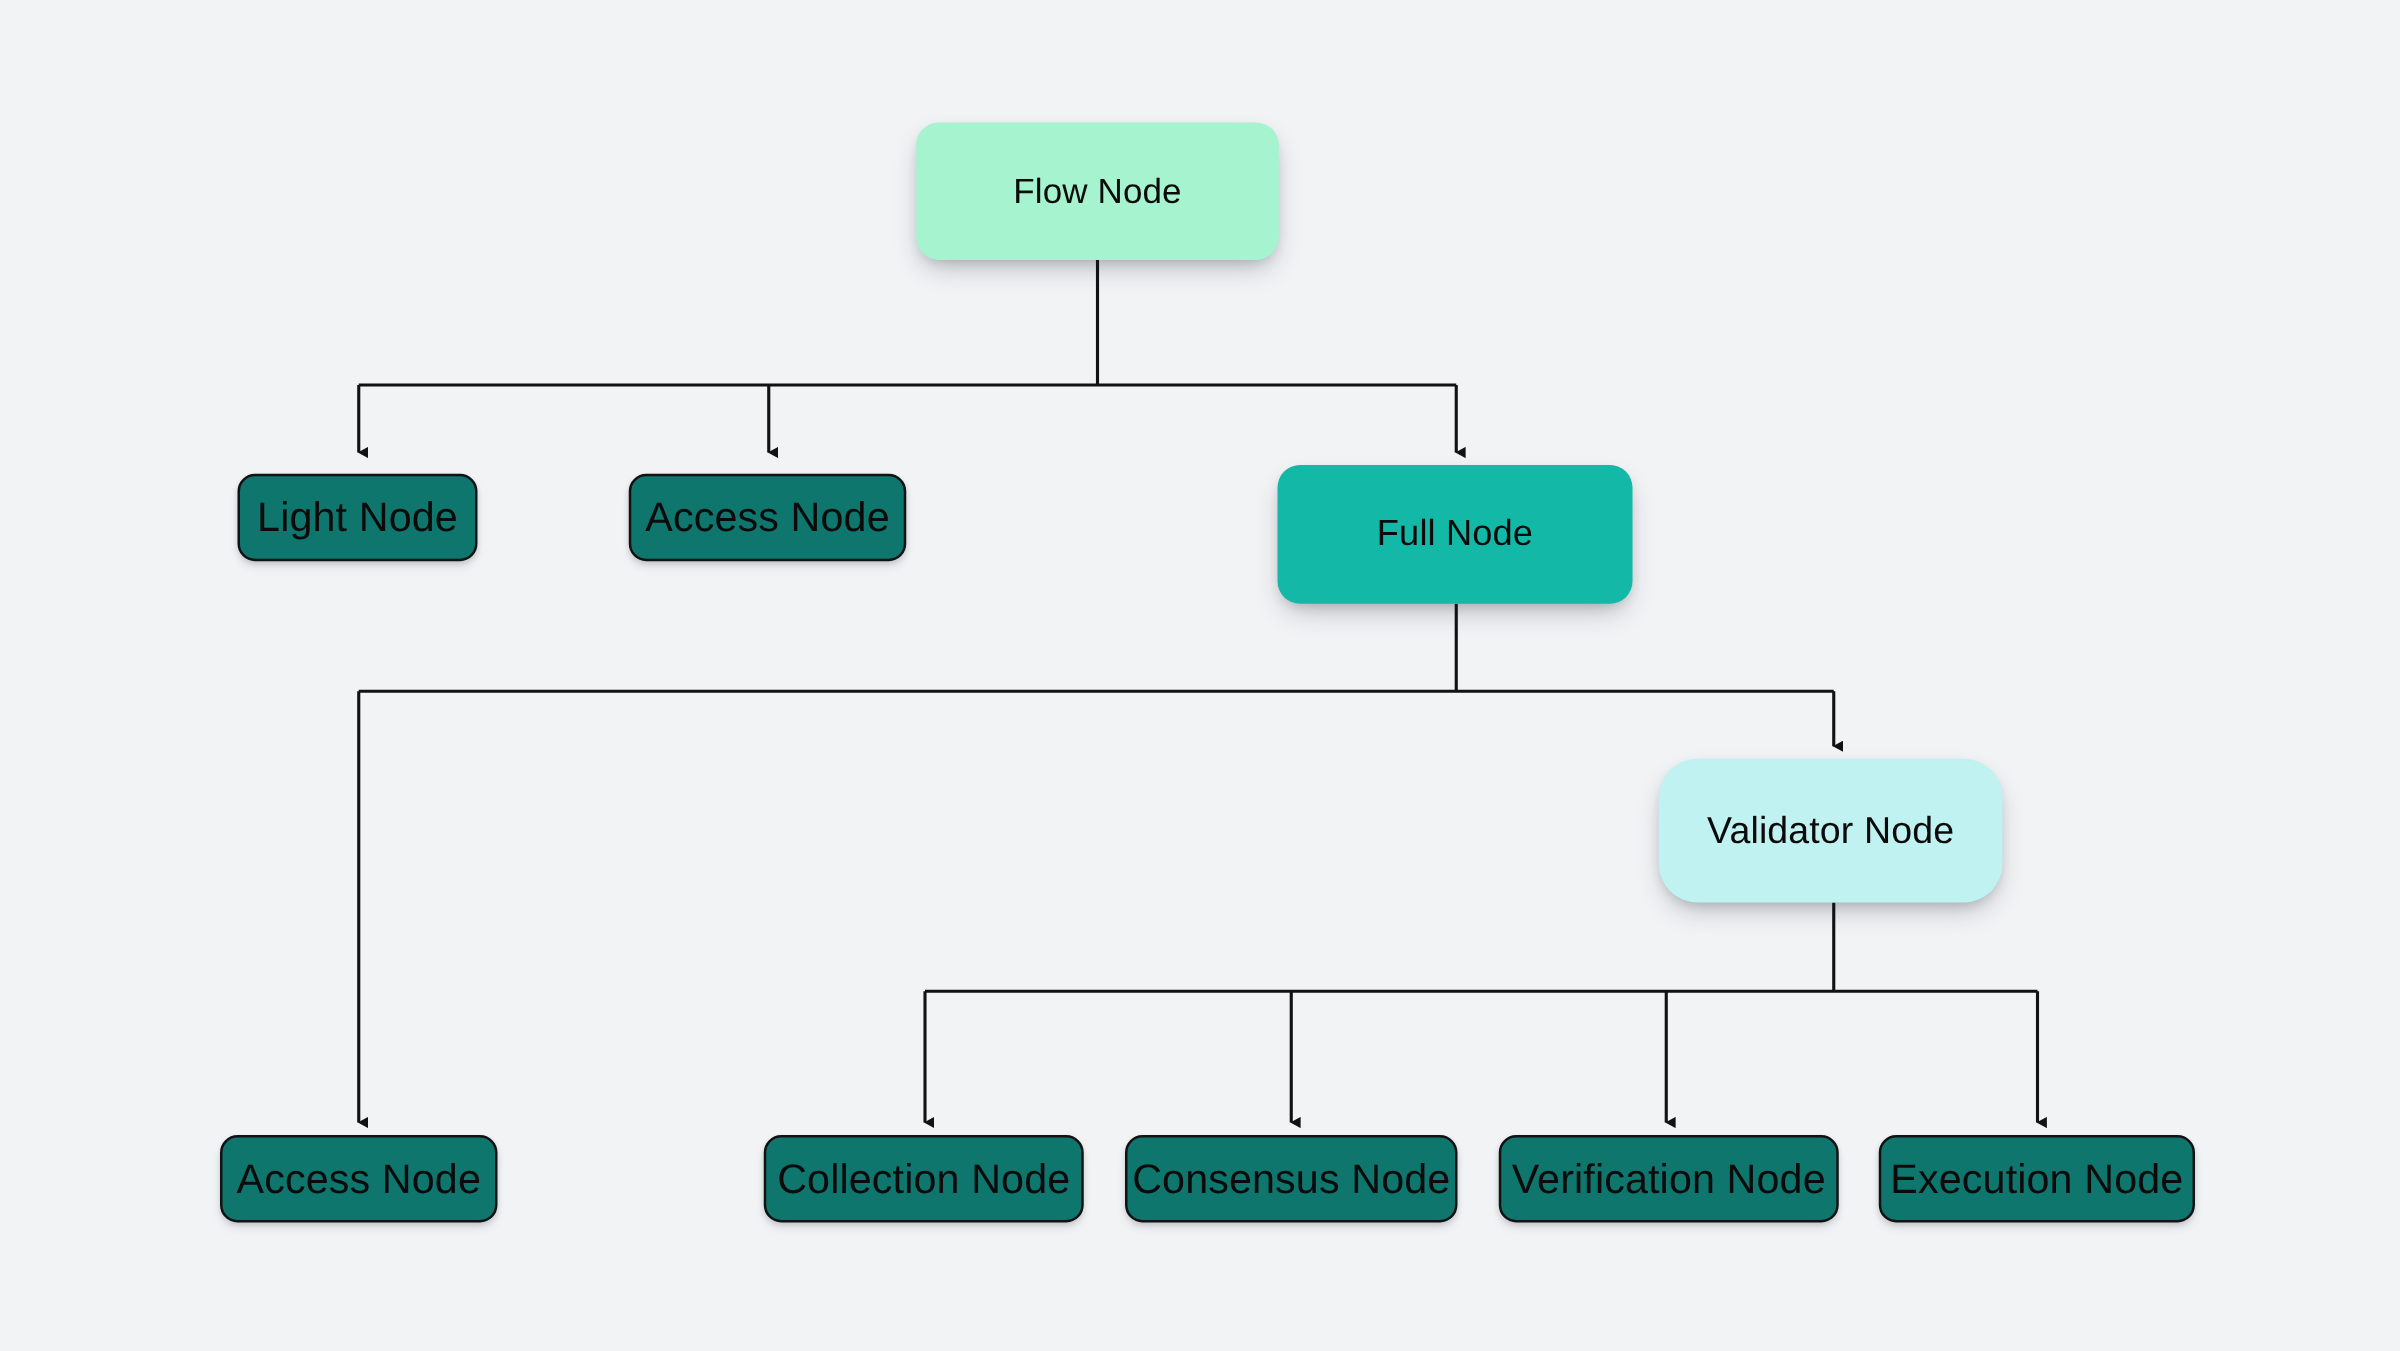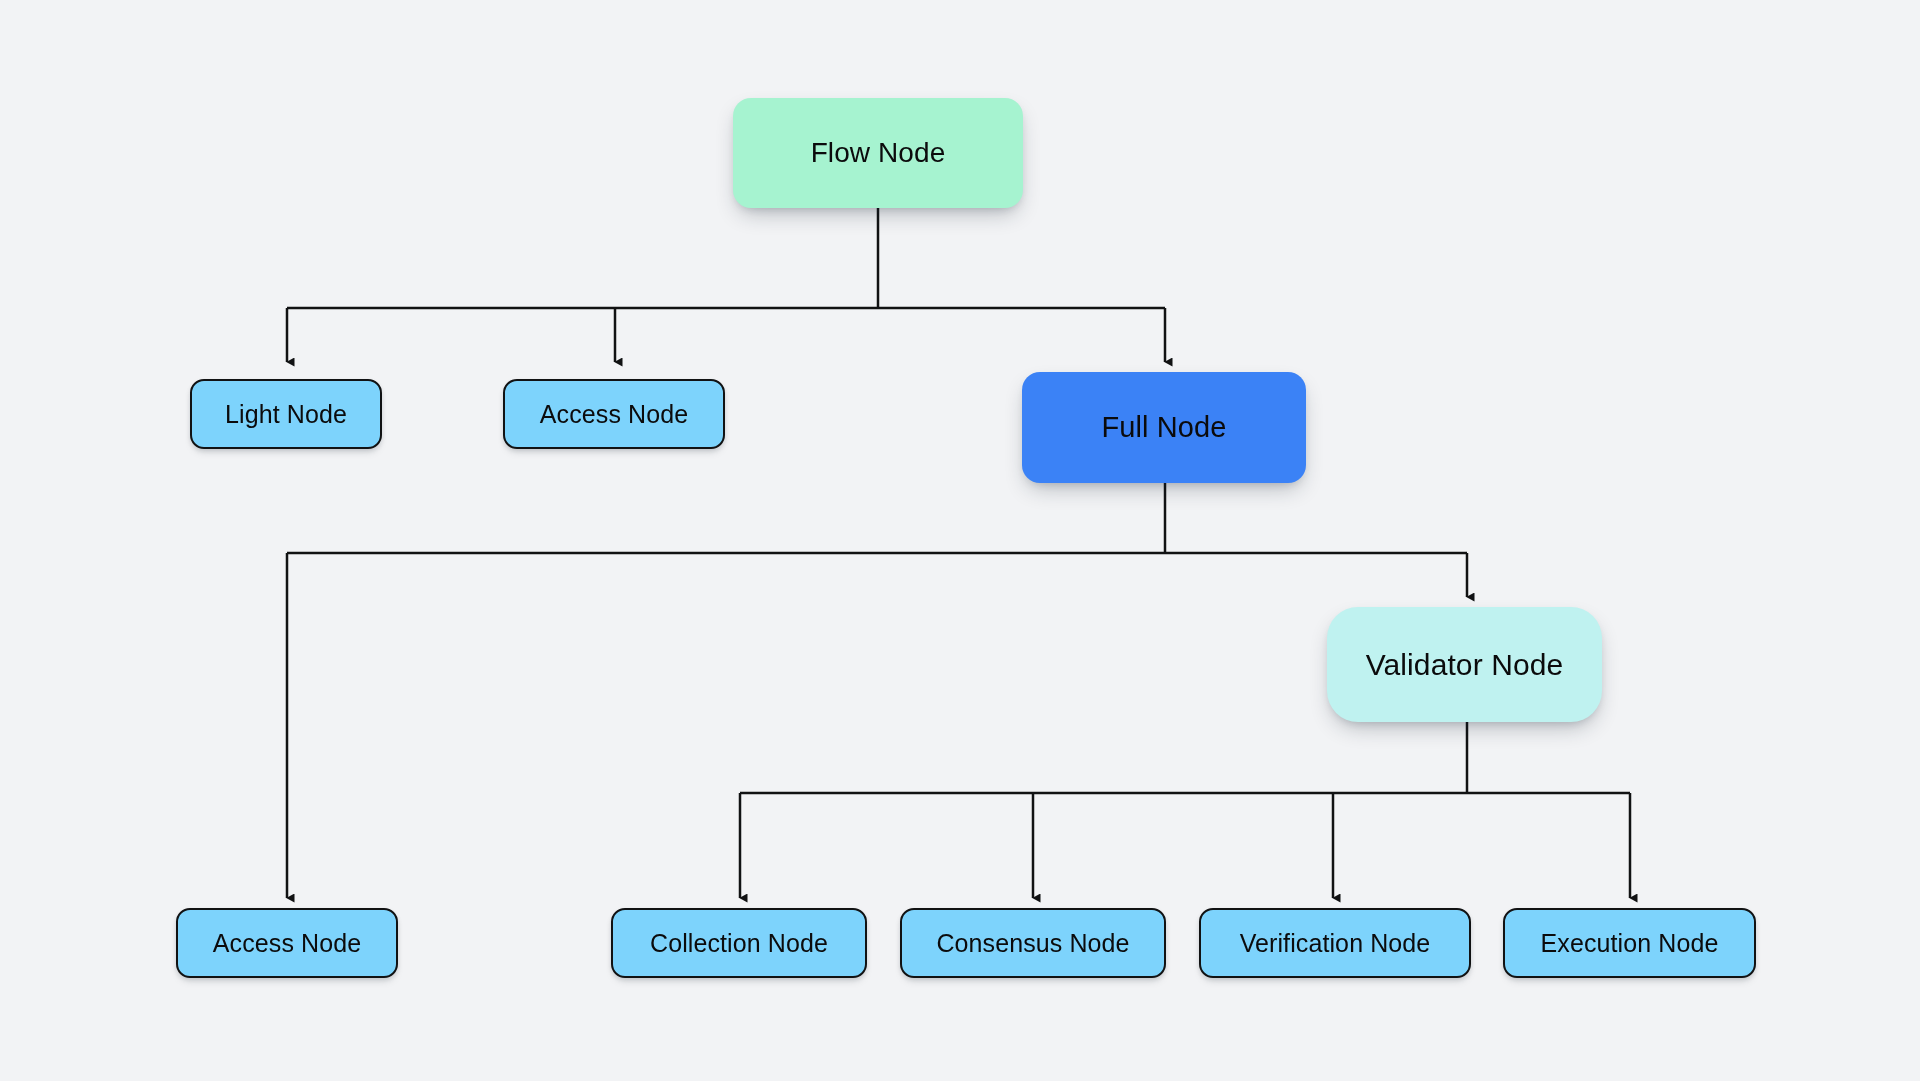--- a/index.html
+++ b/index.html
@@ -36,24 +36,24 @@
     align-items: center;
     justify-content: center;
     text-align: center;
     color: #0b0b0c;
     letter-spacing: 0.1px;
     white-space: nowrap;
     user-select: none;
   }
   
   .node.leaf {
-    background: #7dd3fc;
+    background: #0f766e;
     border: 2.5px solid #111213;
     border-radius: 14px;
-    font-size: 25px;
+    font-size: 33px;
     font-weight: 400;
     box-shadow: 0 5px 9px -3px rgba(20, 28, 40, 0.17),
                 0 2px 4px rgba(20, 28, 40, 0.10);
   }
   
   .node.tinted {
     border: none;
     border-radius: 18px;
     font-weight: 400;
     box-shadow: 0 10px 22px -6px rgba(23, 35, 51, 0.30),
@@ -103,21 +103,21 @@
   <div class="node tinted root" style="left: 733px; top: 98px; width: 290px; height: 110px; background: rgb(166, 243, 208);">
     <span>Flow Node</span>
   </div>
 
   <div class="node leaf" style="left: 190px; top: 379px; width: 192px; height: 70px;">
     <span>Light Node</span>
   </div>
   <div class="node leaf" style="left: 503px; top: 379px; width: 222px; height: 70px;">
     <span>Access Node</span>
   </div>
-  <div class="node tinted mid" style="left: 1022px; top: 372px; width: 284px; height: 111px; background: #3b82f6;">
+  <div class="node tinted mid" style="left: 1022px; top: 372px; width: 284px; height: 111px; background: #14b8a6;">
     <span>Full Node</span>
   </div>
 
   <div class="node leaf" style="left: 176px; top: 908px; width: 222px; height: 70px;">
     <span>Access Node</span>
   </div>
   <div class="node tinted validator" style="left: 1327px; top: 607px; width: 275px; height: 115px; background: rgb(191, 242, 240);">
     <span>Validator Node</span>
   </div>
 

